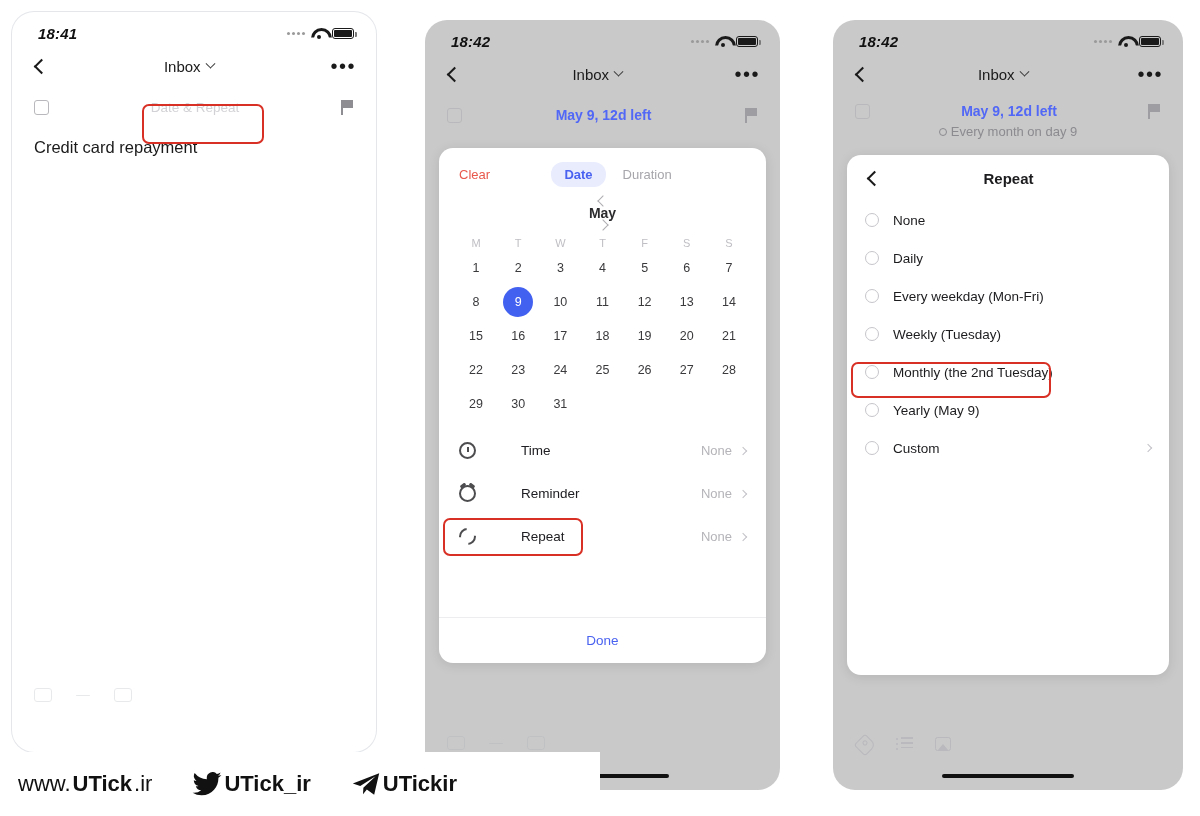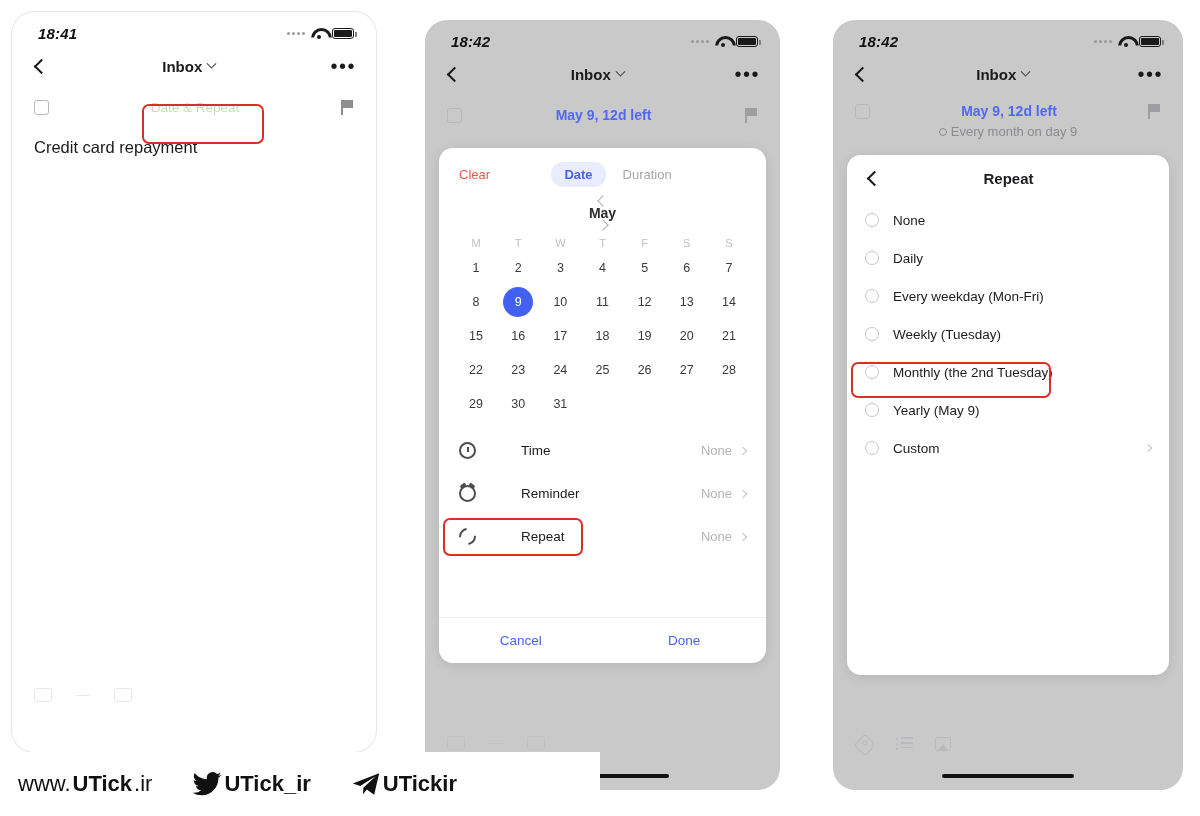--- a/index.html
+++ b/index.html
@@ -43,21 +43,21 @@
   }
   .batt { width:22px; height:11px; border:1.5px solid #1a1a1a; border-radius:3px; position:relative; padding:1px;}
   .batt i { display:block; height:100%; background:#1a1a1a; border-radius:1px; }
   .batt:after{ content:""; position:absolute; right:-3.5px; top:3px; width:2px; height:5px;
                background:#7c7c7c; border-radius:0 1px 1px 0;}
 
   
   .navbar { height:40px; display:flex; align-items:center; padding:0 20px; }
   .chev-back { width:11px; height:11px; border-left:2.4px solid #1a1a1a; border-bottom:2.4px solid #1a1a1a;
                transform: rotate(45deg); margin-left:4px; cursor:pointer; }
-  .nav-title { flex:1; text-align:center; font-size:15px; color:#1a1a1a; font-weight:700;
+  .nav-title { flex:1; text-align:center; font-size:15px; color:#1a1a1a; font-weight:400;
                display:flex; align-items:center; justify-content:center; gap:6px; }
   .caret-down { width:7px; height:7px; border-right:1.6px solid #3c3c3c; border-bottom:1.6px solid #3c3c3c;
                 transform: rotate(45deg) translate(-2px,-2px); }
   .dots { font-size:20px; letter-spacing:1.5px; color:#1a1a1a; line-height:10px; cursor:pointer; }
 
   
   .taskrow { height:42px; display:flex; align-items:center; padding:0 22px; position:relative; }
   .chk { width:15px; height:15px; border:1.6px solid #b9b9bd; border-radius:3px; flex:0 0 auto; }
   .task-mid { flex:1; text-align:center; }
   .placeholder-pill {
@@ -334,21 +334,20 @@
       </div>
       <div class="opt-row">
         <div class="opt-ico ic-repeat"></div>
         <div class="opt-label">Repeat</div>
         <div class="opt-val">None</div>
         <div class="opt-chev"></div>
       </div>
     </div>
 
     <div class="sheet-footer">
-      <div>Cancel</div>
       <div>Done</div>
     </div>
   </div>
 
   <div class="redbox" style="left:18px; top:498px; width:140px; height:38px;"></div>
 
   <div class="faint-glyphs" style="opacity:.18; bottom:40px;">
     <div class="fg"></div>
     <div class="fg dash"></div>
     <div class="fg"></div>

